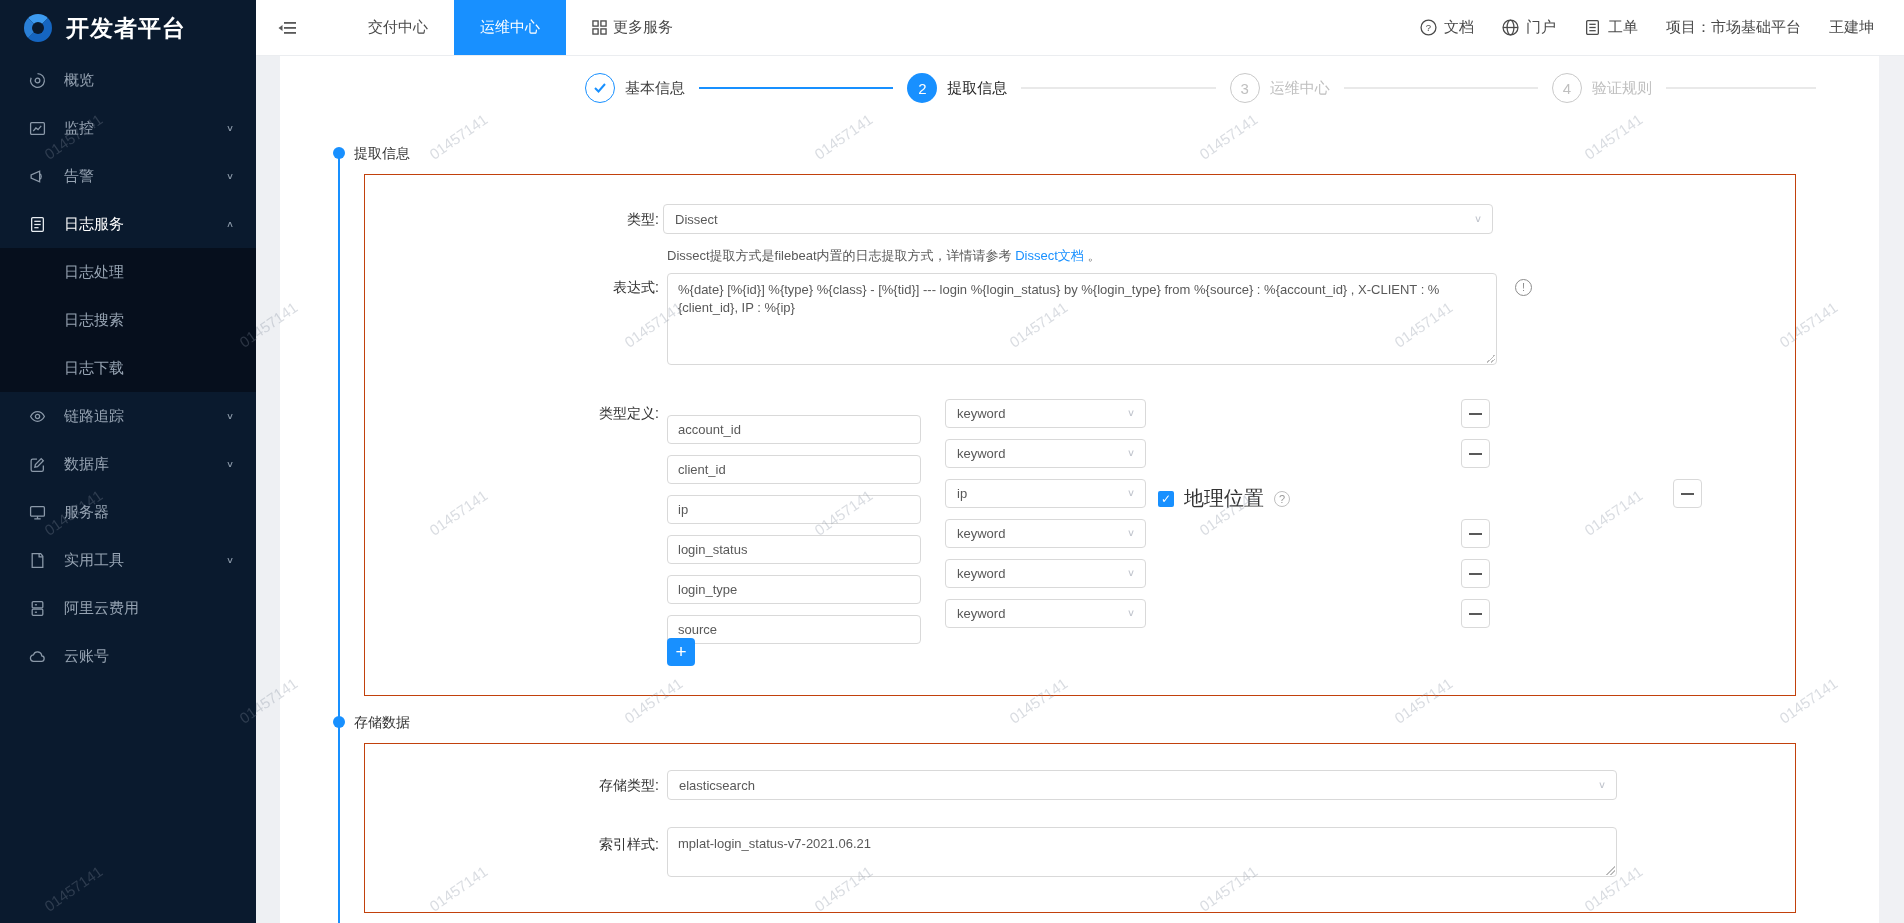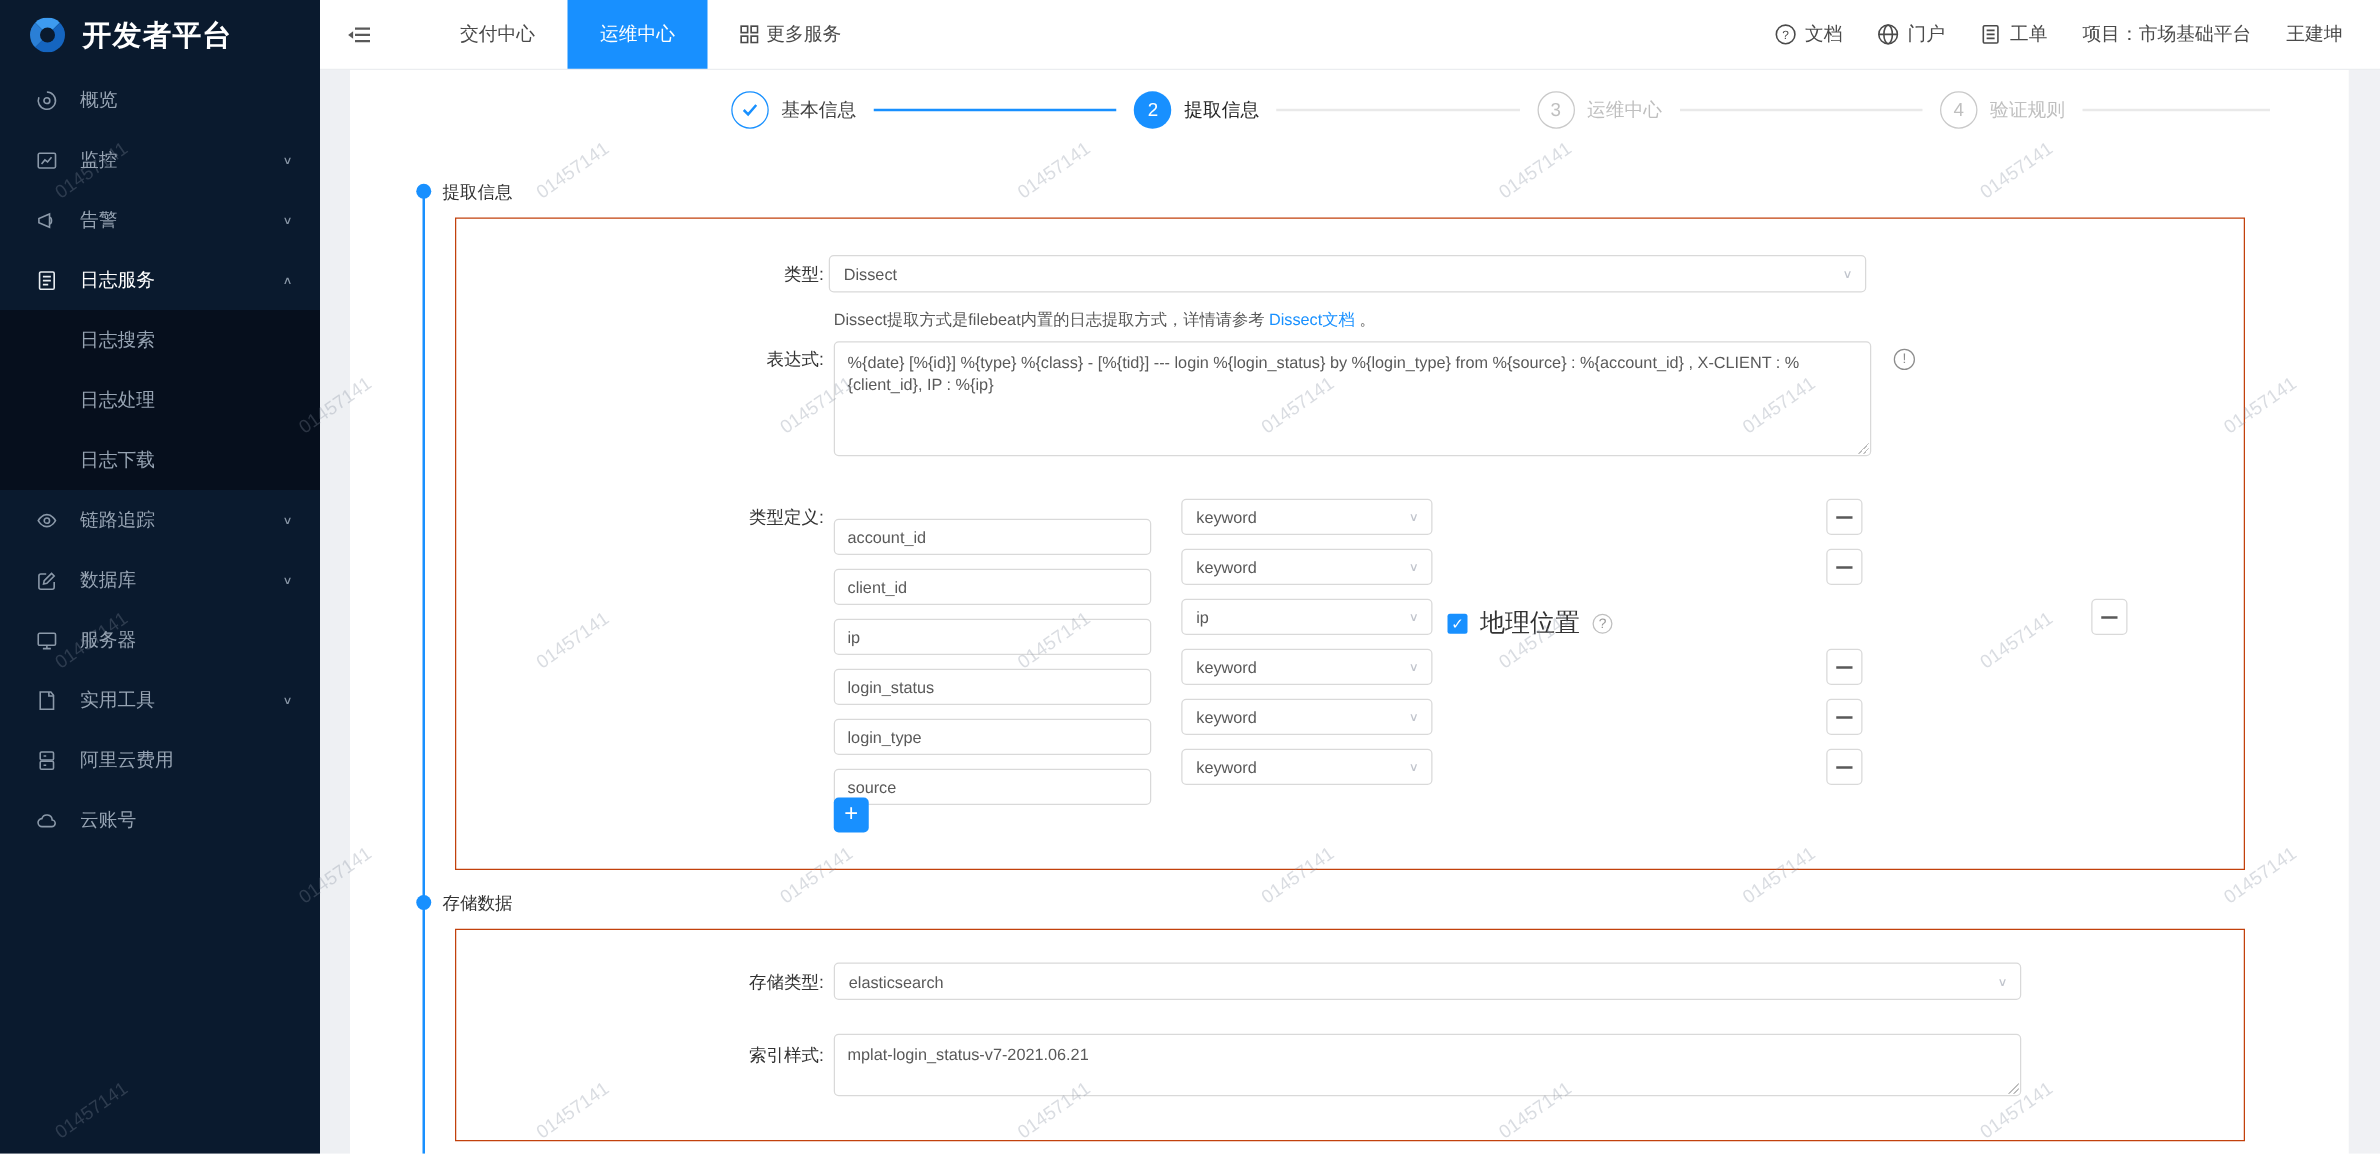--- a/index.html
+++ b/index.html
@@ -204,22 +204,22 @@
             <rect x="2.5" y="1.5" width="11" height="13" rx="1"></rect>
             <line x1="5" y1="5" x2="11" y2="5"></line>
             <line x1="5" y1="8" x2="11" y2="8"></line>
             <line x1="5" y1="11" x2="9" y2="11"></line>
           </svg>
         </span>
         <span>日志服务</span>
         <span class="chev">∧</span>
       </div>
       <div class="submenu">
+        <div class="sub-item">日志处理</div>
         <div class="sub-item">日志搜索</div>
-        <div class="sub-item">日志处理</div>
         <div class="sub-item">日志下载</div>
       </div>
       <div class="side-item">
         <span class="s-icon">
           <svg width="17" height="17" viewBox="0 0 16 16" fill="none" stroke="currentColor" stroke-width="1.2">
             <path d="M1.5 8s2.5-4.5 6.5-4.5S14.5 8 14.5 8 12 12.5 8 12.5 1.5 8 1.5 8z"></path>
             <circle cx="8" cy="8" r="2"></circle>
           </svg>
         </span>
         <span>链路追踪</span>

